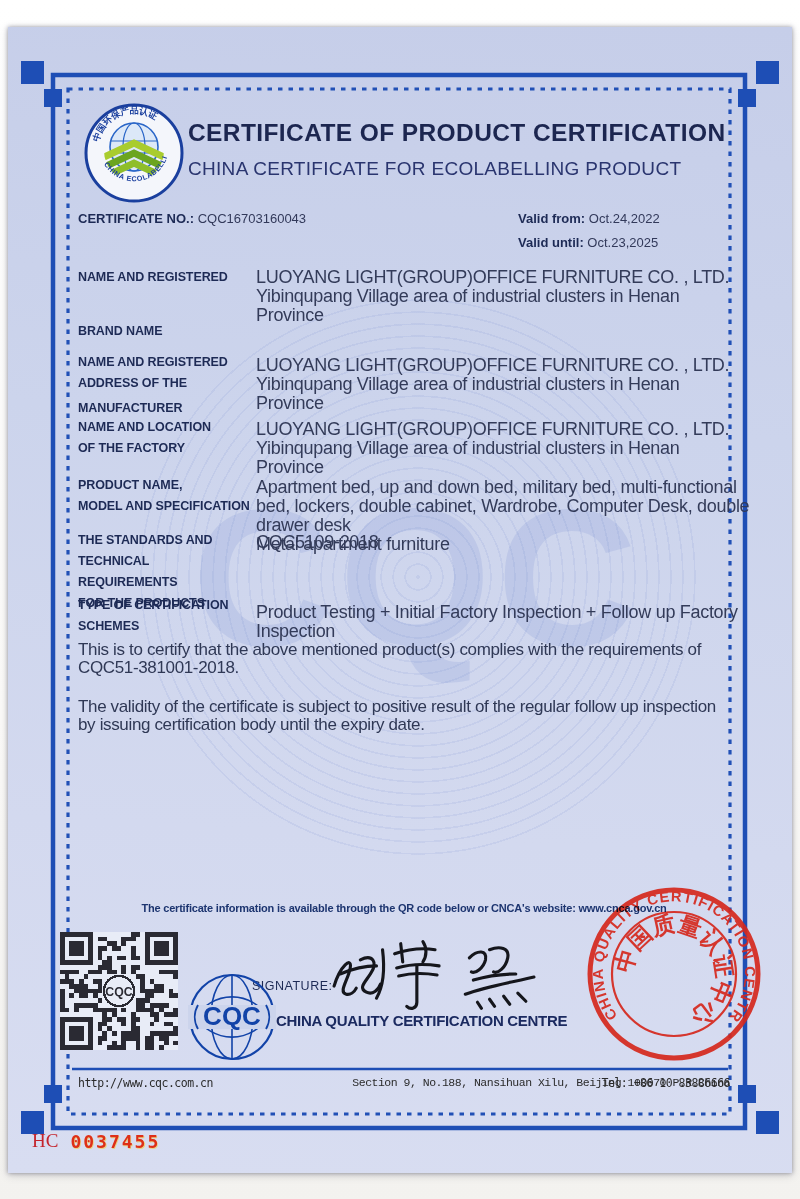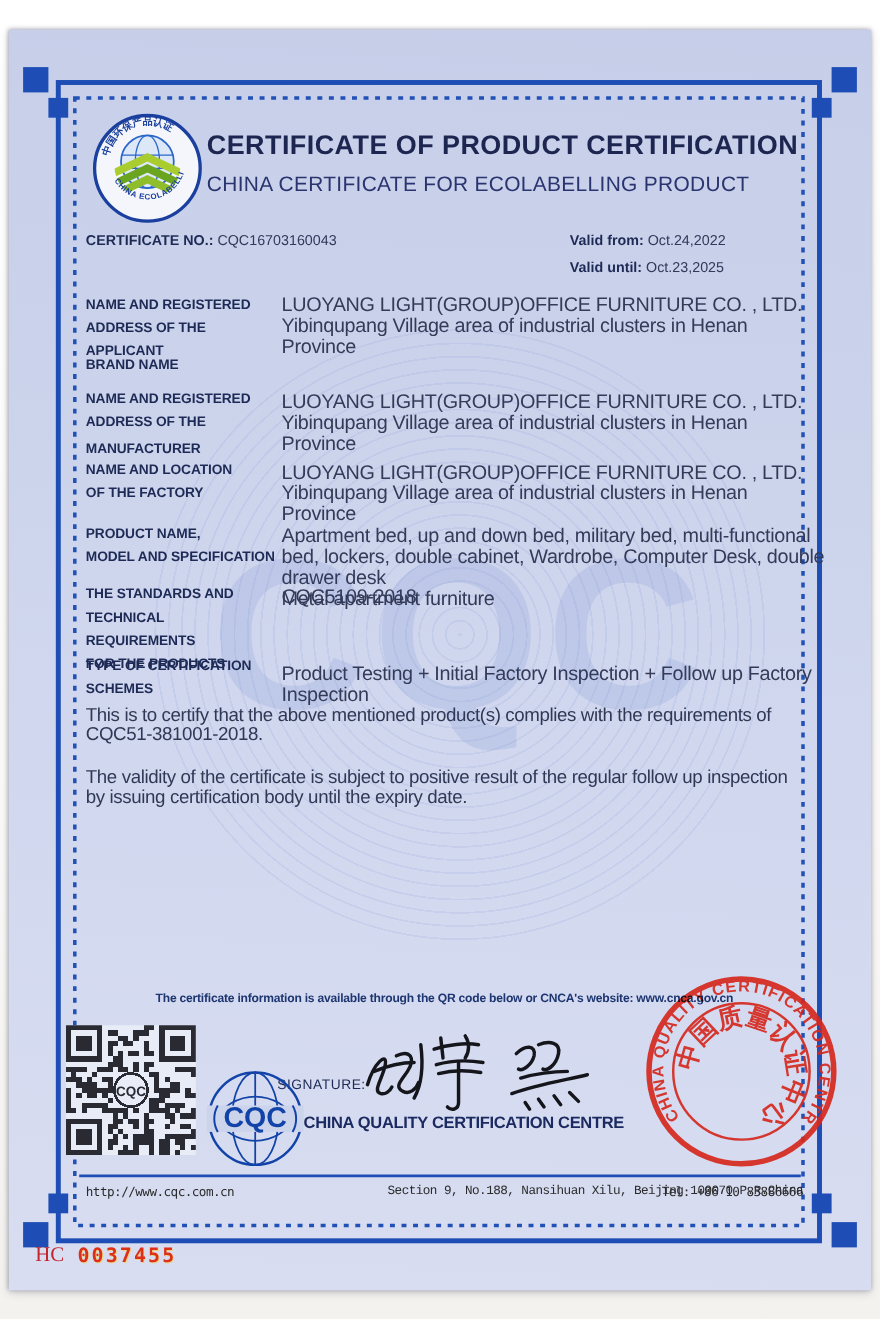--- a/index.html
+++ b/index.html
@@ -132,21 +132,20 @@
         <div class="valid-line">
           <span class="bold-navy">Valid until:</span>
           <span>Oct.23,2025</span>
         </div>
       </div>
     </div>
 
     <div class="row" style="top:240px">
       <div class="flabel">
         <div>NAME AND REGISTERED</div>
-        <div>ADDRESS OF THE APPLICANT</div>
       </div>
       <div class="fvalue">
         <div>LUOYANG LIGHT(GROUP)OFFICE FURNITURE CO. , LTD.</div>
         <div>Yibinqupang Village area of industrial clusters in Henan Province</div>
       </div>
     </div>
 
     <div class="row" style="top:294px">
       <div class="flabel">
         <div>BRAND NAME</div>

